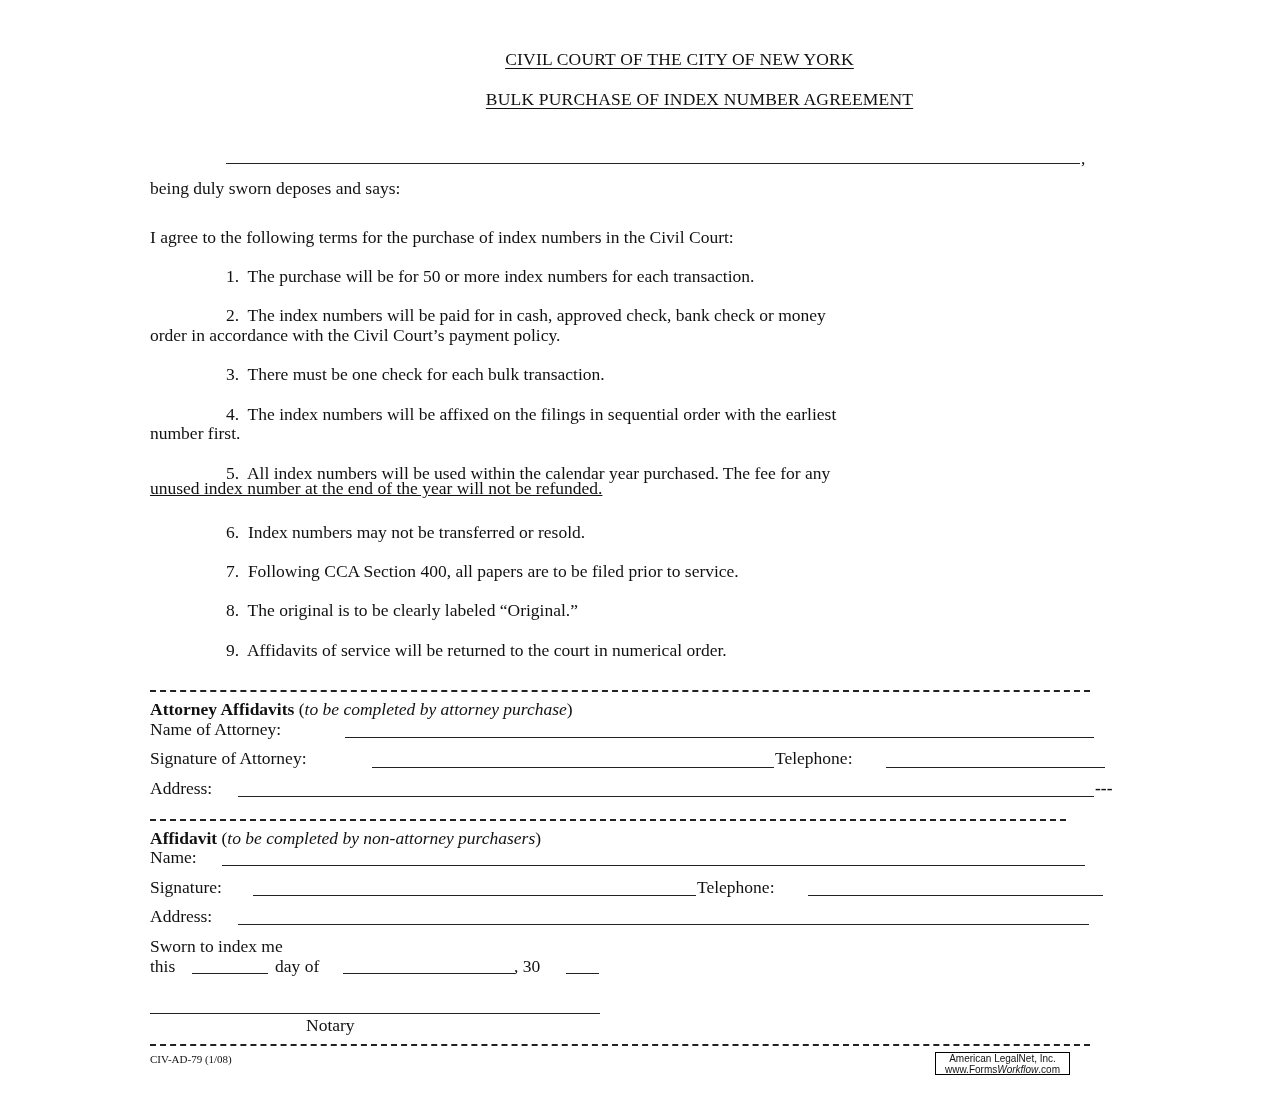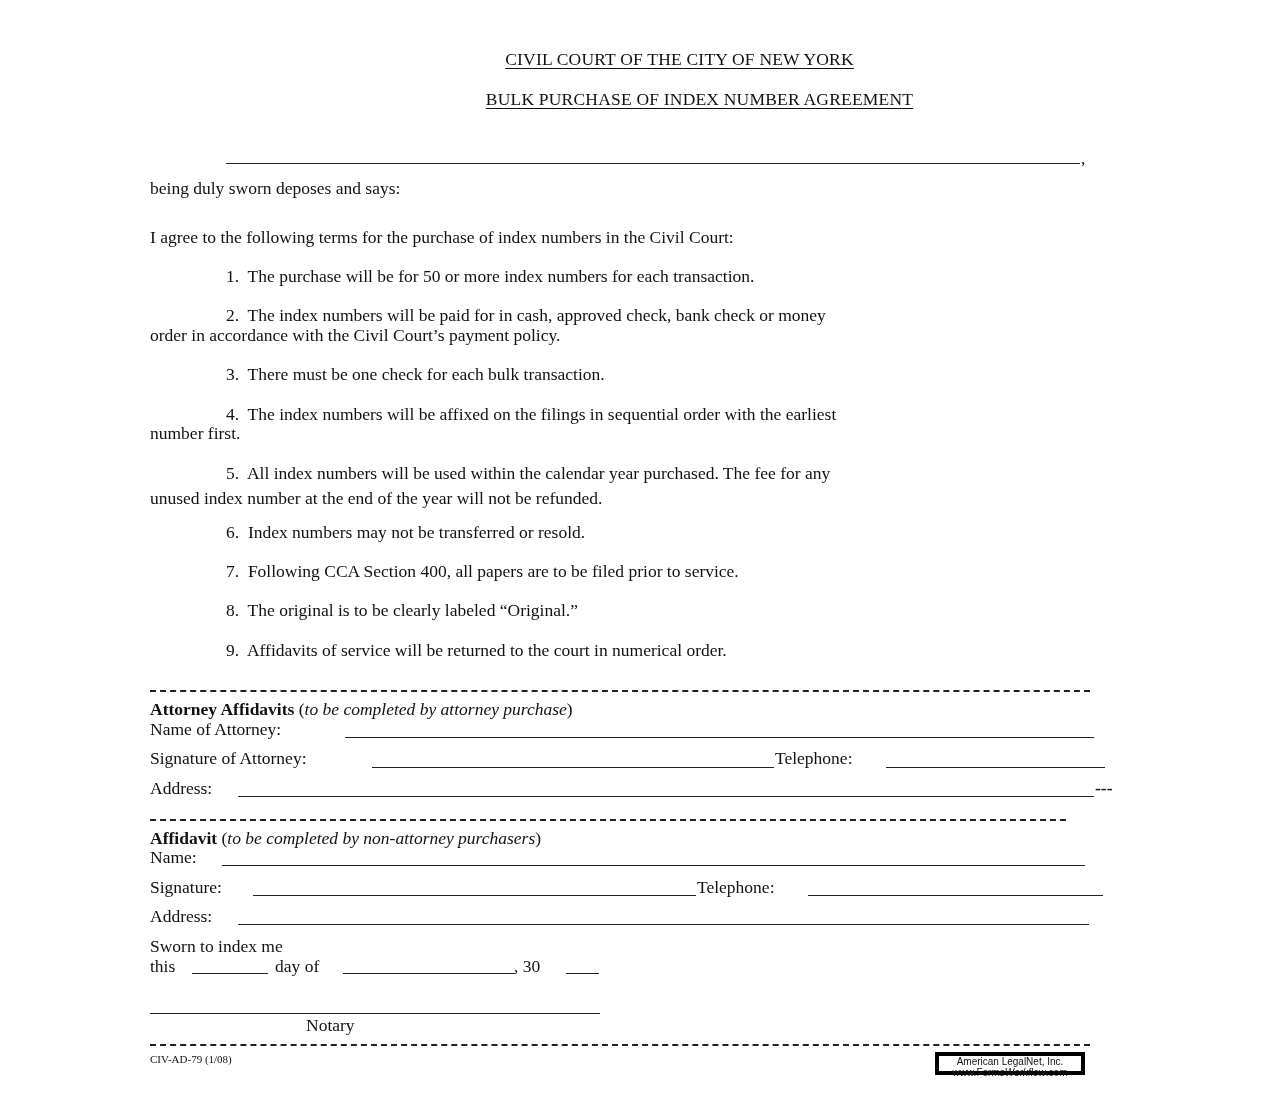--- a/index.html
+++ b/index.html
@@ -18,22 +18,22 @@
     .blank-line { position: absolute; border-bottom: 1.4px solid #222; height: 0; }
     .dash-rule {
       position: absolute; height: 0;
       border-top: 2px dashed #222;
     }
     .item-indent { left: 226px; }
     .bold { font-weight: bold; }
     .ital { font-style: italic; }
     .small { font-size: 11px; }
     .logo-box {
-      position: absolute; left: 935px; top: 1052px; width: 150px; height: 23px;
-      border: 4px solid #000000; font-family: "Liberation Sans", "DejaVu Sans", sans-serif;
+      position: absolute; left: 935px; top: 1052px; width: 135px; height: 23px;
+      border: 1px solid #000000; font-family: "Liberation Sans", "DejaVu Sans", sans-serif;
       font-size: 10px; line-height: 10.5px; text-align: center; padding-top: 1px;
       box-sizing: border-box;
     }
   </style>
 </head>
 <body>
 
 <div class="abs title" style="top:49px;">CIVIL COURT OF THE CITY OF NEW YORK</div>
 <div class="abs title" style="top:89px;margin-left:20px;">BULK PURCHASE OF INDEX NUMBER AGREEMENT</div>
 
@@ -58,21 +58,21 @@
   </div>
 
   <div class="abs item-indent" style="top:404px;">
     <span>4.</span>&nbsp; <span>The index numbers will be affixed on the filings in sequential order with the earliest</span>
   </div>
   <div class="abs" style="left:150px; top:423px;">number first.</div>
 
   <div class="abs item-indent" style="top:463px;">
     <span>5.</span>&nbsp; <span>All index numbers will be used within the calendar year purchased.  The fee for any</span>
   </div>
-  <div class="abs" style="left:150px; top:488px;">unused index number at the end of the year will not be refunded.</div>
+  <div class="abs" style="left:150px; top:478px;text-decoration:underline;">unused index number at the end of the year will not be refunded.</div>
 
   <div class="abs item-indent" style="top:522px;">
     <span>6.</span>&nbsp; <span>Index numbers may not be transferred or resold.</span>
   </div>
 
   <div class="abs item-indent" style="top:561px;">
     <span>7.</span>&nbsp; <span>Following CCA Section 400, all papers are to be filed prior to service.</span>
   </div>
 
   <div class="abs item-indent" style="top:600px;">

